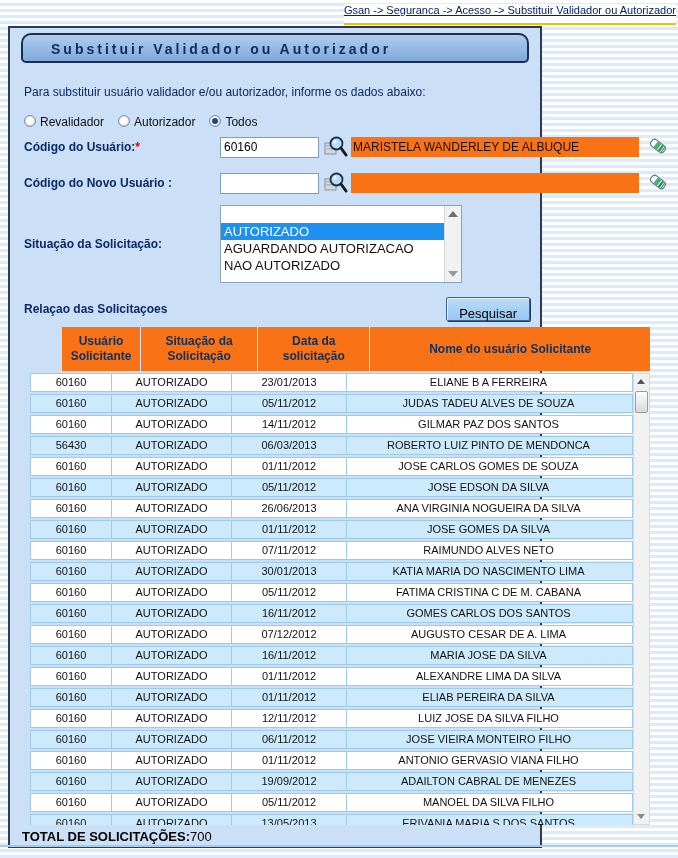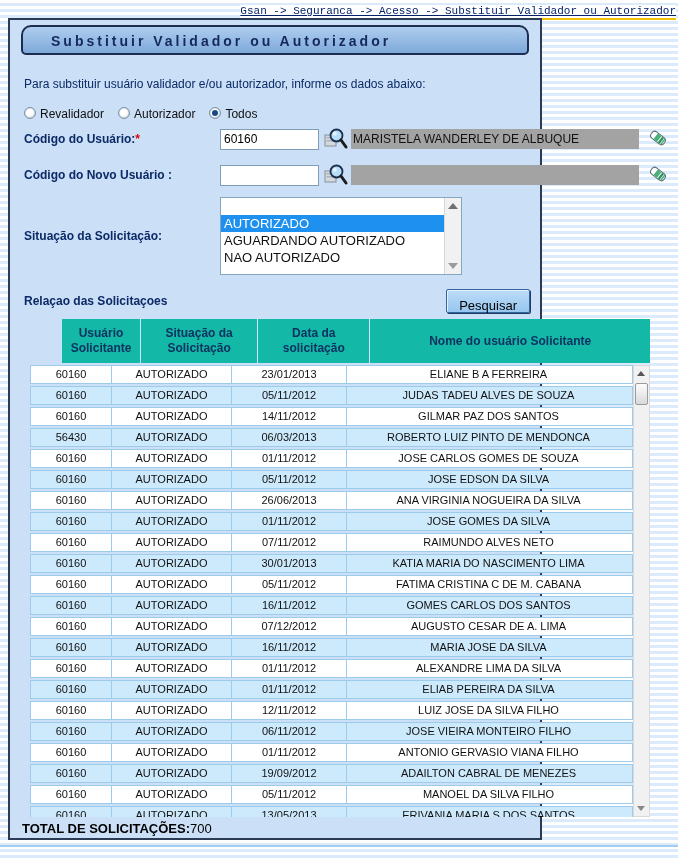--- a/index.html
+++ b/index.html
@@ -9,26 +9,26 @@
   .page {
     position:relative; width:678px; height:858px; overflow:hidden;
     background:repeating-linear-gradient(to bottom, #ffffff 0 3px, #dcebfb 3px 6px);
   }
   .bottom-line { position:absolute; left:0; right:0; top:845px; height:2px; background:#a6cbf0; }
 
   
   .breadcrumb-bar { position:absolute; top:0; right:2px; height:16px; text-align:right; }
   .breadcrumb {
     display:inline-block; font-size:11px; color:#05236b; text-decoration:underline;
-    border-bottom:2px solid #f2c200; padding-bottom:1px; cursor:pointer; background:#fff;font-family:Liberation Mono, monospace;
+    border-bottom:2px solid #f2c200; padding-bottom:7px; cursor:pointer; background:#fff;
   }
 
   
   .panel {
-    position:absolute; left:8px; top:18px; width:534px; height:822px;
+    position:absolute; left:8px; top:26px; width:534px; height:822px;
     background:#cbdff7; border:2px solid #2b3b55; padding:0 10px;
   }
 
   .titlebar {
     margin:5px 1px 0 1px; height:30px; line-height:28px;
     background:linear-gradient(#aecdee, #7ea9da);
     border:2px solid #1d2d52; border-radius:10px 10px 5px 5px;
     color:#15295e; font-weight:bold; font-size:14px; letter-spacing:3px;
     padding-left:28px;
   }
@@ -56,21 +56,21 @@
 
   
   .row-code { margin-top:6px; }
   .row-newcode { margin-top:12px; }
   .txt-input {
     width:99px; height:21px; border:1px solid #7f9db9; background:#fff;
     font-family:"Liberation Sans",sans-serif; font-size:12px; padding:0 3px;
   }
   .icon-btn { width:26px; height:24px; background:none; border:none; cursor:pointer; padding:0; margin-left:4px; flex:none; }
   .name-field {
-    width:288px; height:20px; background:#a3a3a3; margin-left:2px;
+    width:288px; height:20px; background:#f97316; margin-left:2px;
     font-size:12px; color:#111; line-height:20px; padding:0 2px;
     white-space:nowrap; overflow:hidden; flex:none;
   }
   .eraser-btn { margin-left:6px; }
 
   
   .row-status { margin-top:10px; }
   .listbox {
     width:242px; height:78px; background:#fff; border:1px solid #88a5bd;
     position:relative; overflow:hidden; font-size:13px; cursor:default;
@@ -92,21 +92,21 @@
   .gsan-btn {
     background:linear-gradient(#bcdcf8, #97c6ef);
     border:1px solid #35639c; border-radius:2px;
     box-shadow:1px 1px 0 #1d3d63, inset 1px 1px 0 #e4f2fe;
     font-family:"Liberation Sans",sans-serif; font-size:13px; color:#000;
     height:24px; padding:8px 12px; cursor:pointer;
   }
 
   
   .rtable { margin:6px 0 0 10px; width:620px; }
-  .thead { display:flex; background:#14b8a6; height:44px;margin-left:32px; }
+  .thead { display:flex; background:#f97316; height:44px;margin-left:32px; }
   .th {
     display:flex; align-items:center; justify-content:center; text-align:center;
     font-size:12px; font-weight:bold; color:#0d3360; border-left:1px solid #cfe9fc;
     line-height:1.25; padding:0 4px;
   }
   .th:first-child { border-left:none; }
   .tbody { position:relative; height:452px; overflow:hidden; margin-top:2px; }
   .trow { display:flex; height:19px; margin-bottom:2px; border:1px solid #9ccbec; background:#fff; width:603px; }
   .trow.even { background:#cdeafc; }
   .td {
@@ -220,21 +220,21 @@
   </svg>
 </button>
     </div>
 
     <div class="form-row row-status">
       <div class="flabel">Situação da Solicitação:</div>
       <div class="listbox">
         <div>
             <div class="lb-opt"></div>
             <div class="lb-opt selected">AUTORIZADO</div>
-            <div class="lb-opt">AGUARDANDO AUTORIZADO</div>
+            <div class="lb-opt">AGUARDANDO AUTORIZACAO</div>
             <div class="lb-opt">NAO AUTORIZADO</div>
           </div>
         <div class="lb-scroll">
           <div class="arrow up"></div>
           <div class="arrow down"></div>
         </div>
       </div>
     </div>
 
     <div class="section-row">

